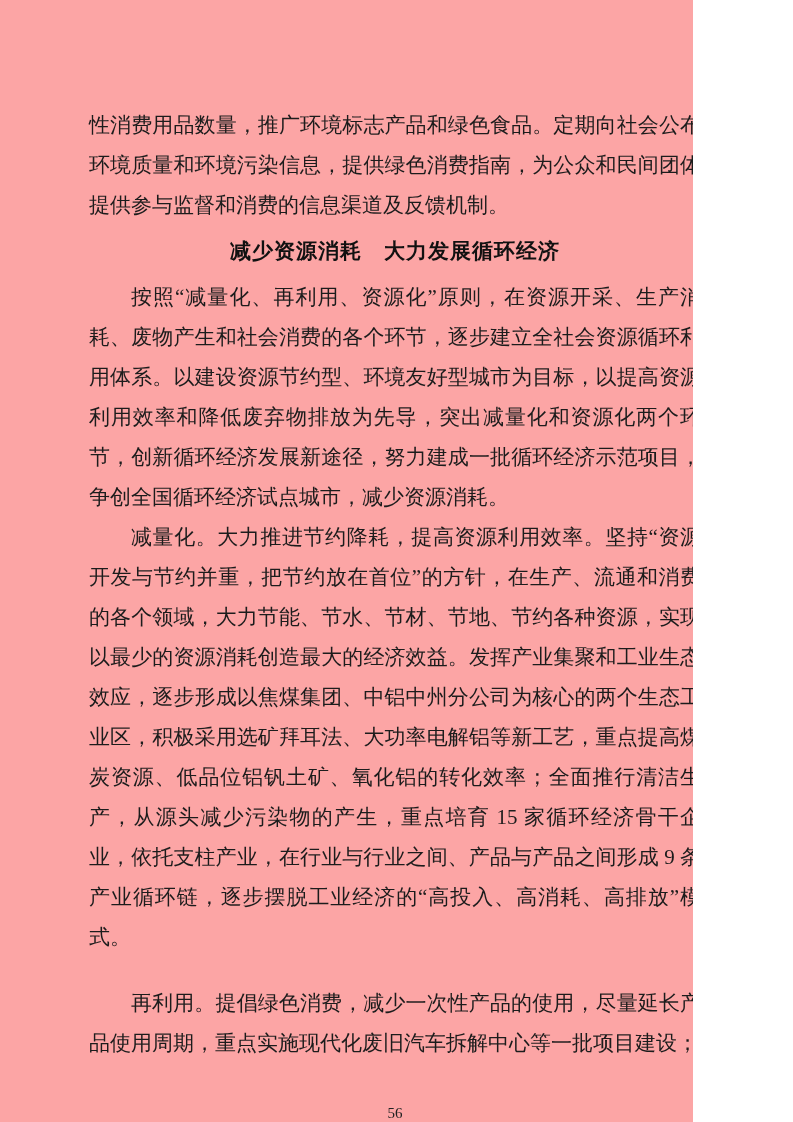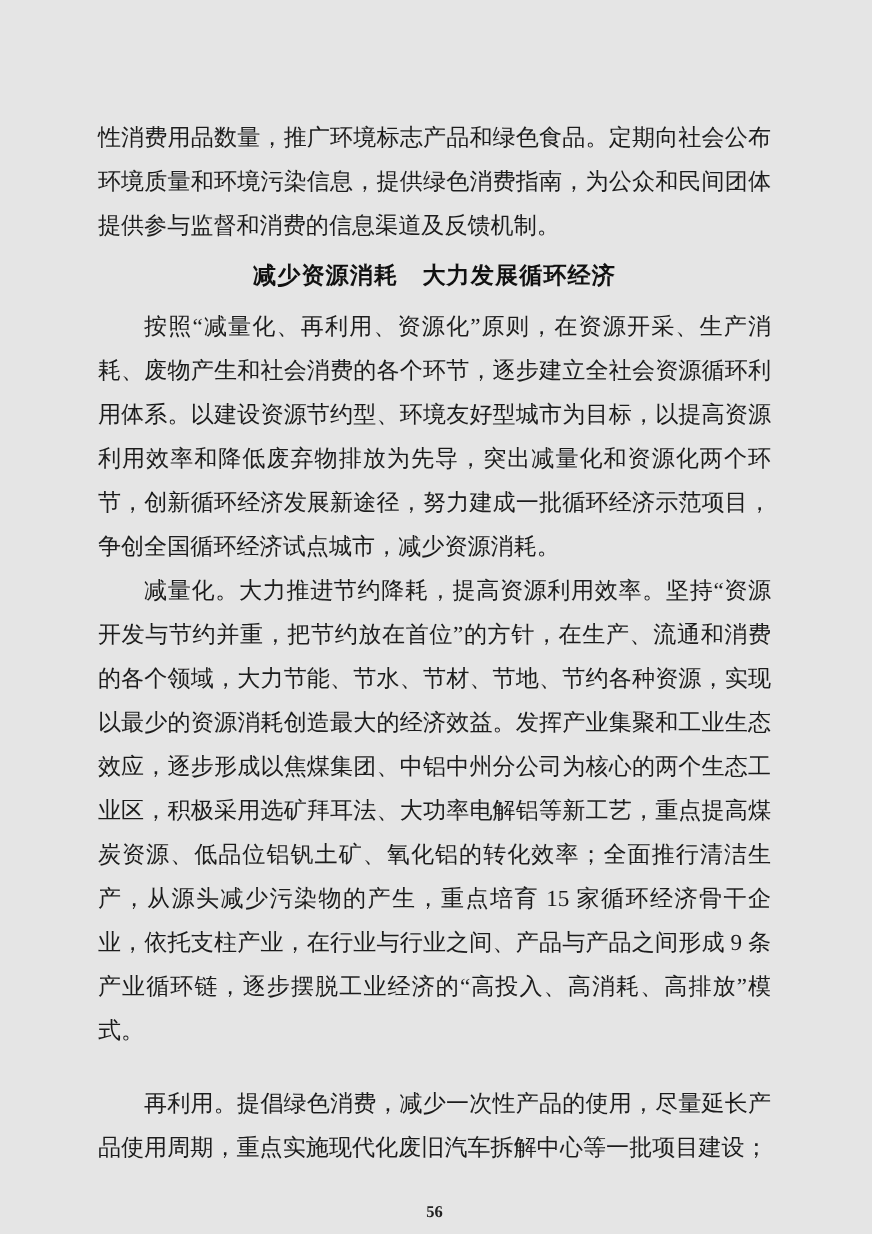--- a/index.html
+++ b/index.html
@@ -2,23 +2,23 @@
 <html><head>
 <meta charset="utf-8">
 <style>
   html, body {
     margin: 0;
     padding: 0;
     background: #ffffff;
   }
   .page {
     position: relative;
-    width: 793px;
+    width: 693px;
     height: 1122px;
-    background: #e5e5e5;
+    background: #fca5a5;
     overflow: hidden;
     font-family: "Liberation Serif", "DejaVu Serif", serif;
     color: #1a1a1a;
   }
   .content {
     position: absolute;
     top: 105px;
     left: 89px;
     width: 612px;
   }
@@ -41,27 +41,26 @@
     font-size: 21px;
     line-height: 40px;
     text-align: center;
     color: #111111;
     letter-spacing: 1px;
   }
   p.body.para-last {
     margin-top: 26px;
   }
   .footer {
-    margin-top: 29px;
+    margin-top: 40px;
     width: 612px;
     text-align: center;
     font-size: 15px;
     line-height: 20px;
     color: #222222;
-    font-weight: bold;
   }
 </style>
 </head>
 <body>
 
 <div class="page">
   <div class="content">
     <p class="body">性消费用品数量，推广环境标志产品和绿色食品。定期向社会公布环境质量和环境污染信息，提供绿色消费指南，为公众和民间团体提供参与监督和消费的信息渠道及反馈机制。</p>
     <h2 class="chapter-heading">减少资源消耗　大力发展循环经济</h2>
     <p class="body indent">按照“减量化、再利用、资源化”原则，在资源开采、生产消耗、废物产生和社会消费的各个环节，逐步建立全社会资源循环利用体系。以建设资源节约型、环境友好型城市为目标，以提高资源利用效率和降低废弃物排放为先导，突出减量化和资源化两个环节，创新循环经济发展新途径，努力建成一批循环经济示范项目，争创全国循环经济试点城市，减少资源消耗。</p>

